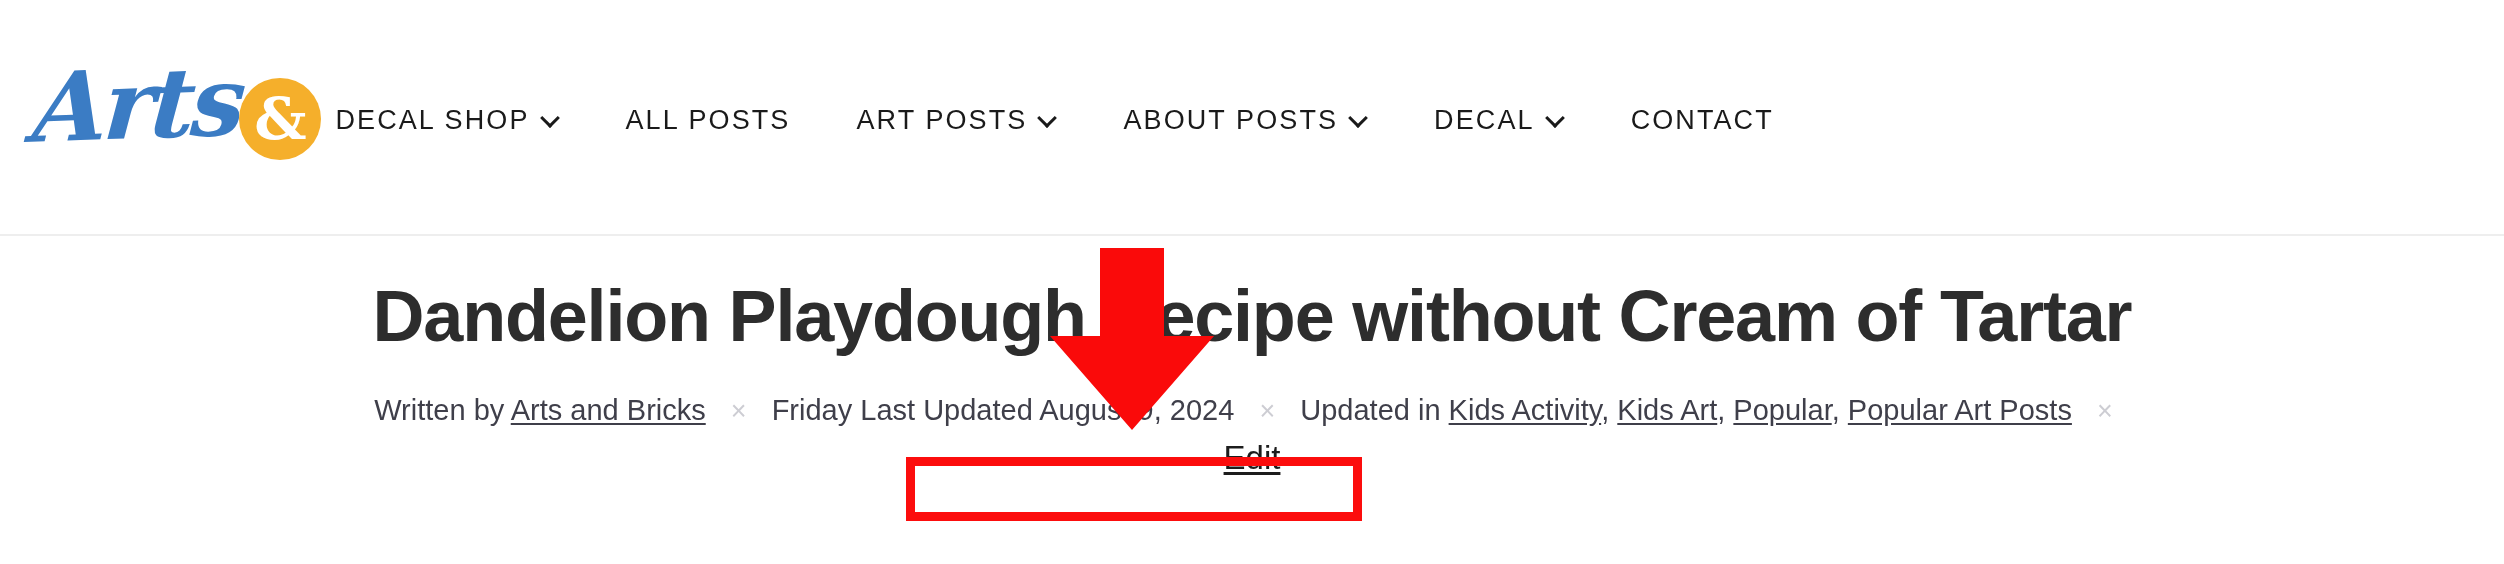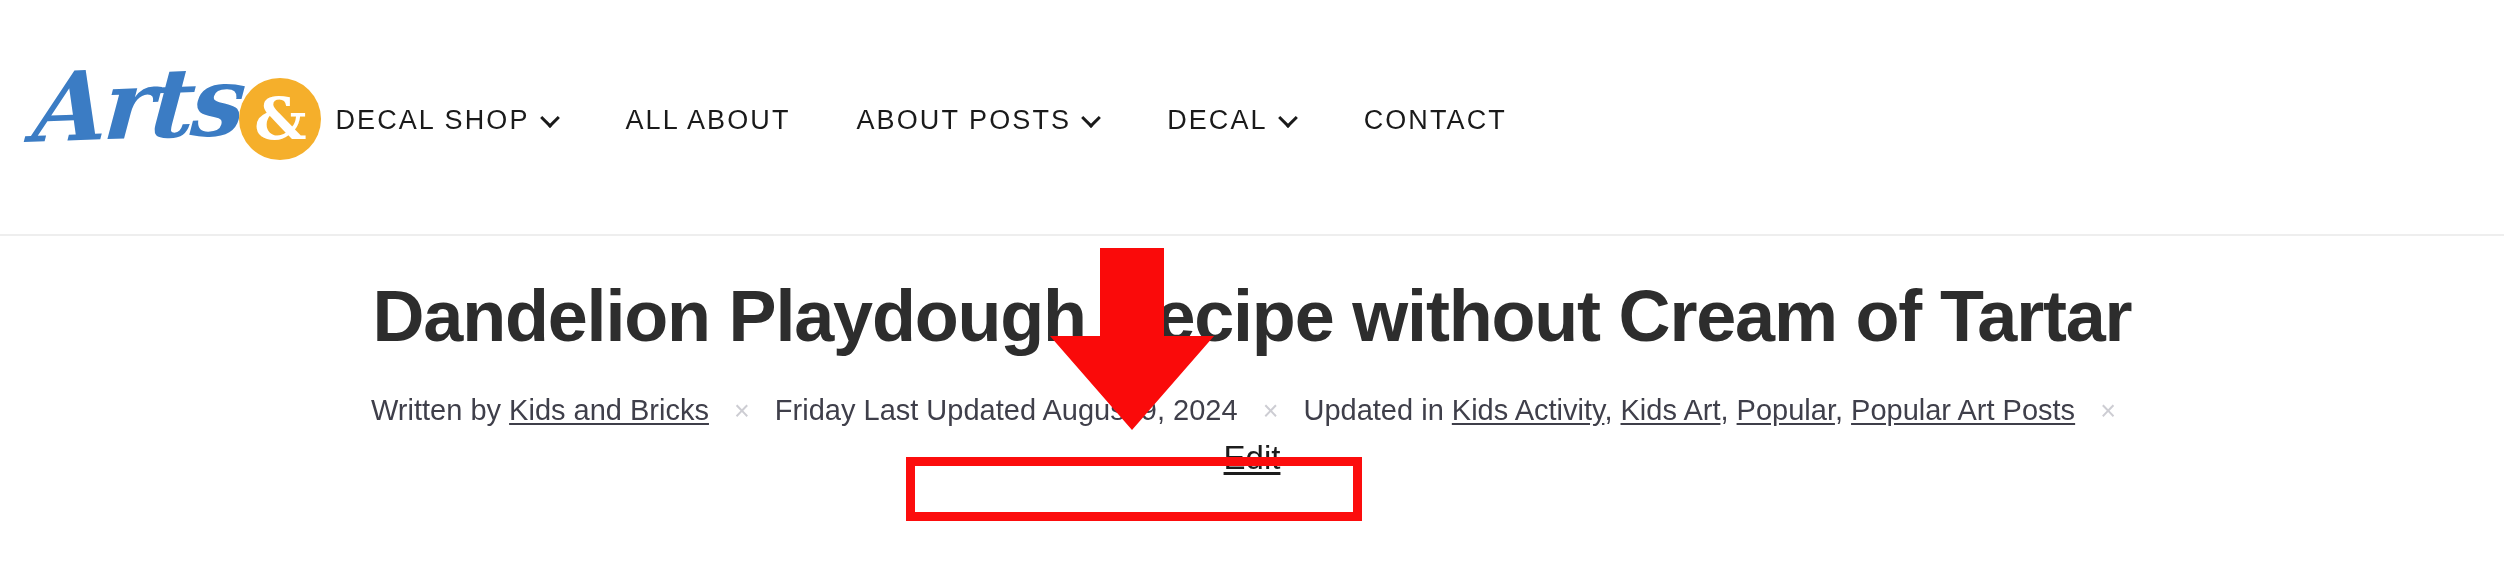--- a/index.html
+++ b/index.html
@@ -196,23 +196,27 @@
   </div>
 
   <nav id="main-nav">
 
     <a class="nav-item" href="#">
       <span>DECAL SHOP</span>
       <span class="chev"></span>
     </a>
 
     <a class="nav-item" href="#">
-      <span>ALL ABOUT</span>
-    </a>
-
+      <span>ALL POSTS</span>
+    </a>
+
+    <a class="nav-item" href="#">
+      <span>ART POSTS</span>
+      <span class="chev"></span>
+    </a>
 
     <a class="nav-item" href="#">
       <span>ABOUT POSTS</span>
       <span class="chev"></span>
     </a>
 
     <a class="nav-item" href="#">
       <span>DECAL</span>
       <span class="chev"></span>
     </a>
@@ -225,21 +229,21 @@
 </header>
 
 <main id="article-header">
 
   <h1 id="post-title">Dandelion Playdough Recipe without Cream of Tartar</h1>
 
   <p id="post-meta">
 
     <span class="meta-seg">
       <span>Written by</span>
-      <a href="#">Kids and Bricks</a>
+      <a href="#">Arts and Bricks</a>
     </span>
 
     <span class="meta-sep">×</span>
 
     <span class="meta-seg">
       <span>Friday</span>
       <span>Last Updated August 9, 2024</span>
     </span>
 
     <span class="meta-sep">×</span>

